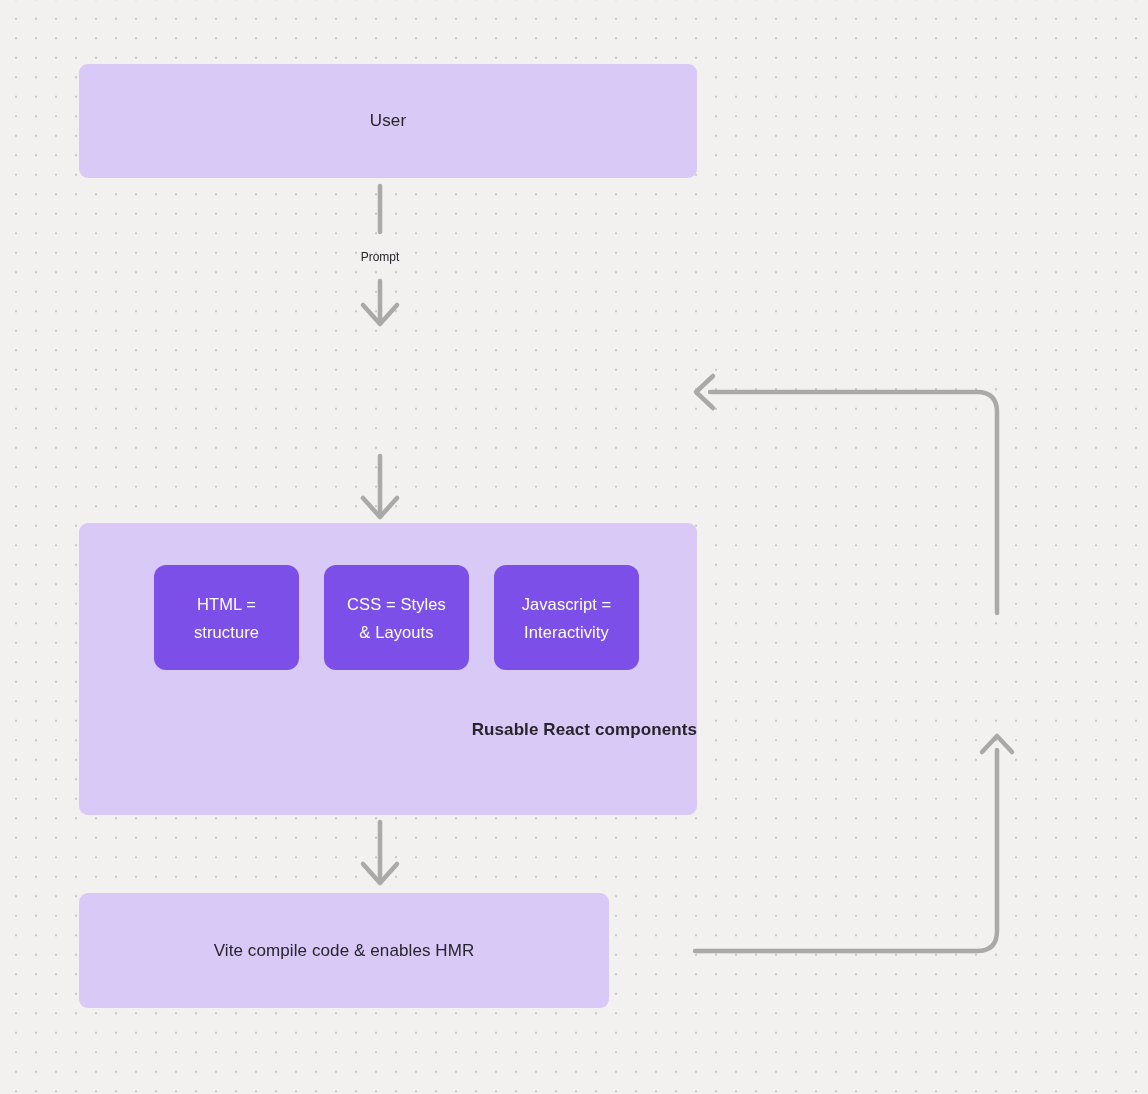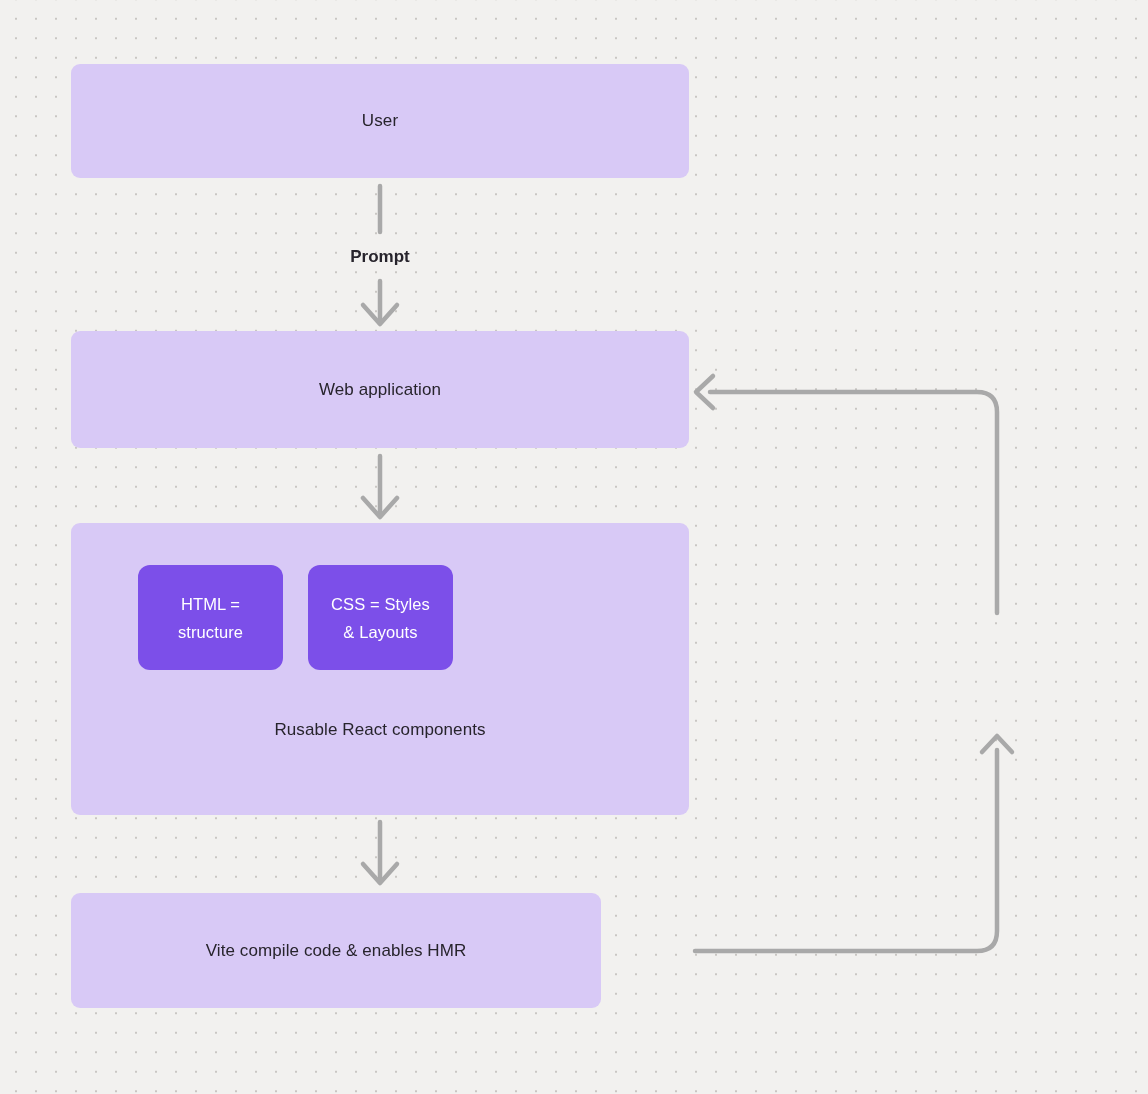--- a/index.html
+++ b/index.html
@@ -17,20 +17,21 @@
     background-position: 6px 9px;
     overflow: hidden;
   }
   .node {
     position: absolute;
     display: flex;
     align-items: center;
     justify-content: center;
     text-align: center;
     box-sizing: border-box;
+    margin-left: 8px;
   }
   .node-light {
     background: var(--box-light, #d8c9f6);
     border-radius: 9px;
     color: var(--text-dark, #27242c);
     font-size: 17px;
     font-weight: 500;
     letter-spacing: 0.1px;
   }
   .node-dark {
@@ -51,34 +52,34 @@
   .inner-html { left: 67px; }
   .inner-css  { left: 237px; }
   .inner-js   { left: 407px; }
 
   .group-caption {
     position: absolute;
     left: 0;
     right: 0;
     top: 207px;
     transform: translateY(-50%);
-    text-align: center;
+    text-align: right;
     color: var(--text-dark, #27242c);
     font-size: 17px;
-    font-weight: 400;
+    font-weight: 700;
     letter-spacing: 0.1px;
   }
   .edge-label {
     position: absolute;
     left: 380px;
     top: 257px;
     transform: translate(-50%, -50%);
     color: var(--text-dark, #27242c);
-    font-size: 17px;
-    font-weight: 700;
+    font-size: 12px;
+    font-weight: 400;
     white-space: nowrap;
   }
   svg.connector-layer {
     position: absolute;
     left: 0;
     top: 0;
     width: 1148px;
     height: 1094px;
     pointer-events: none;
   }
@@ -124,37 +125,40 @@
       <path d="M713 376 L696 392 L713 408"></path>
     </g>
   </svg>
 
   <div class="node node-light node-user">
     <span>User</span>
   </div>
 
   <div class="edge-label">Prompt</div>
 
-  <div class="node node-light node-webapp">
-    <span>Web application</span>
-  </div>
 
   <div class="node node-light node-group">
     <div class="node node-dark inner-box inner-html">
       <div>
         <div>HTML =</div>
         <div>structure</div>
       </div>
     </div>
     <div class="node node-dark inner-box inner-css">
       <div>
         <div>CSS = Styles</div>
         <div>&amp; Layouts</div>
       </div>
     </div>
+    <div class="node node-dark inner-box inner-js">
+      <div>
+        <div>Javascript =</div>
+        <div>Interactivity</div>
+      </div>
+    </div>
     <div class="group-caption">Rusable React components</div>
   </div>
 
   <div class="node node-light node-vite">
     <span>Vite compile code &amp; enables HMR</span>
   </div>
 
 
 </div>
 

